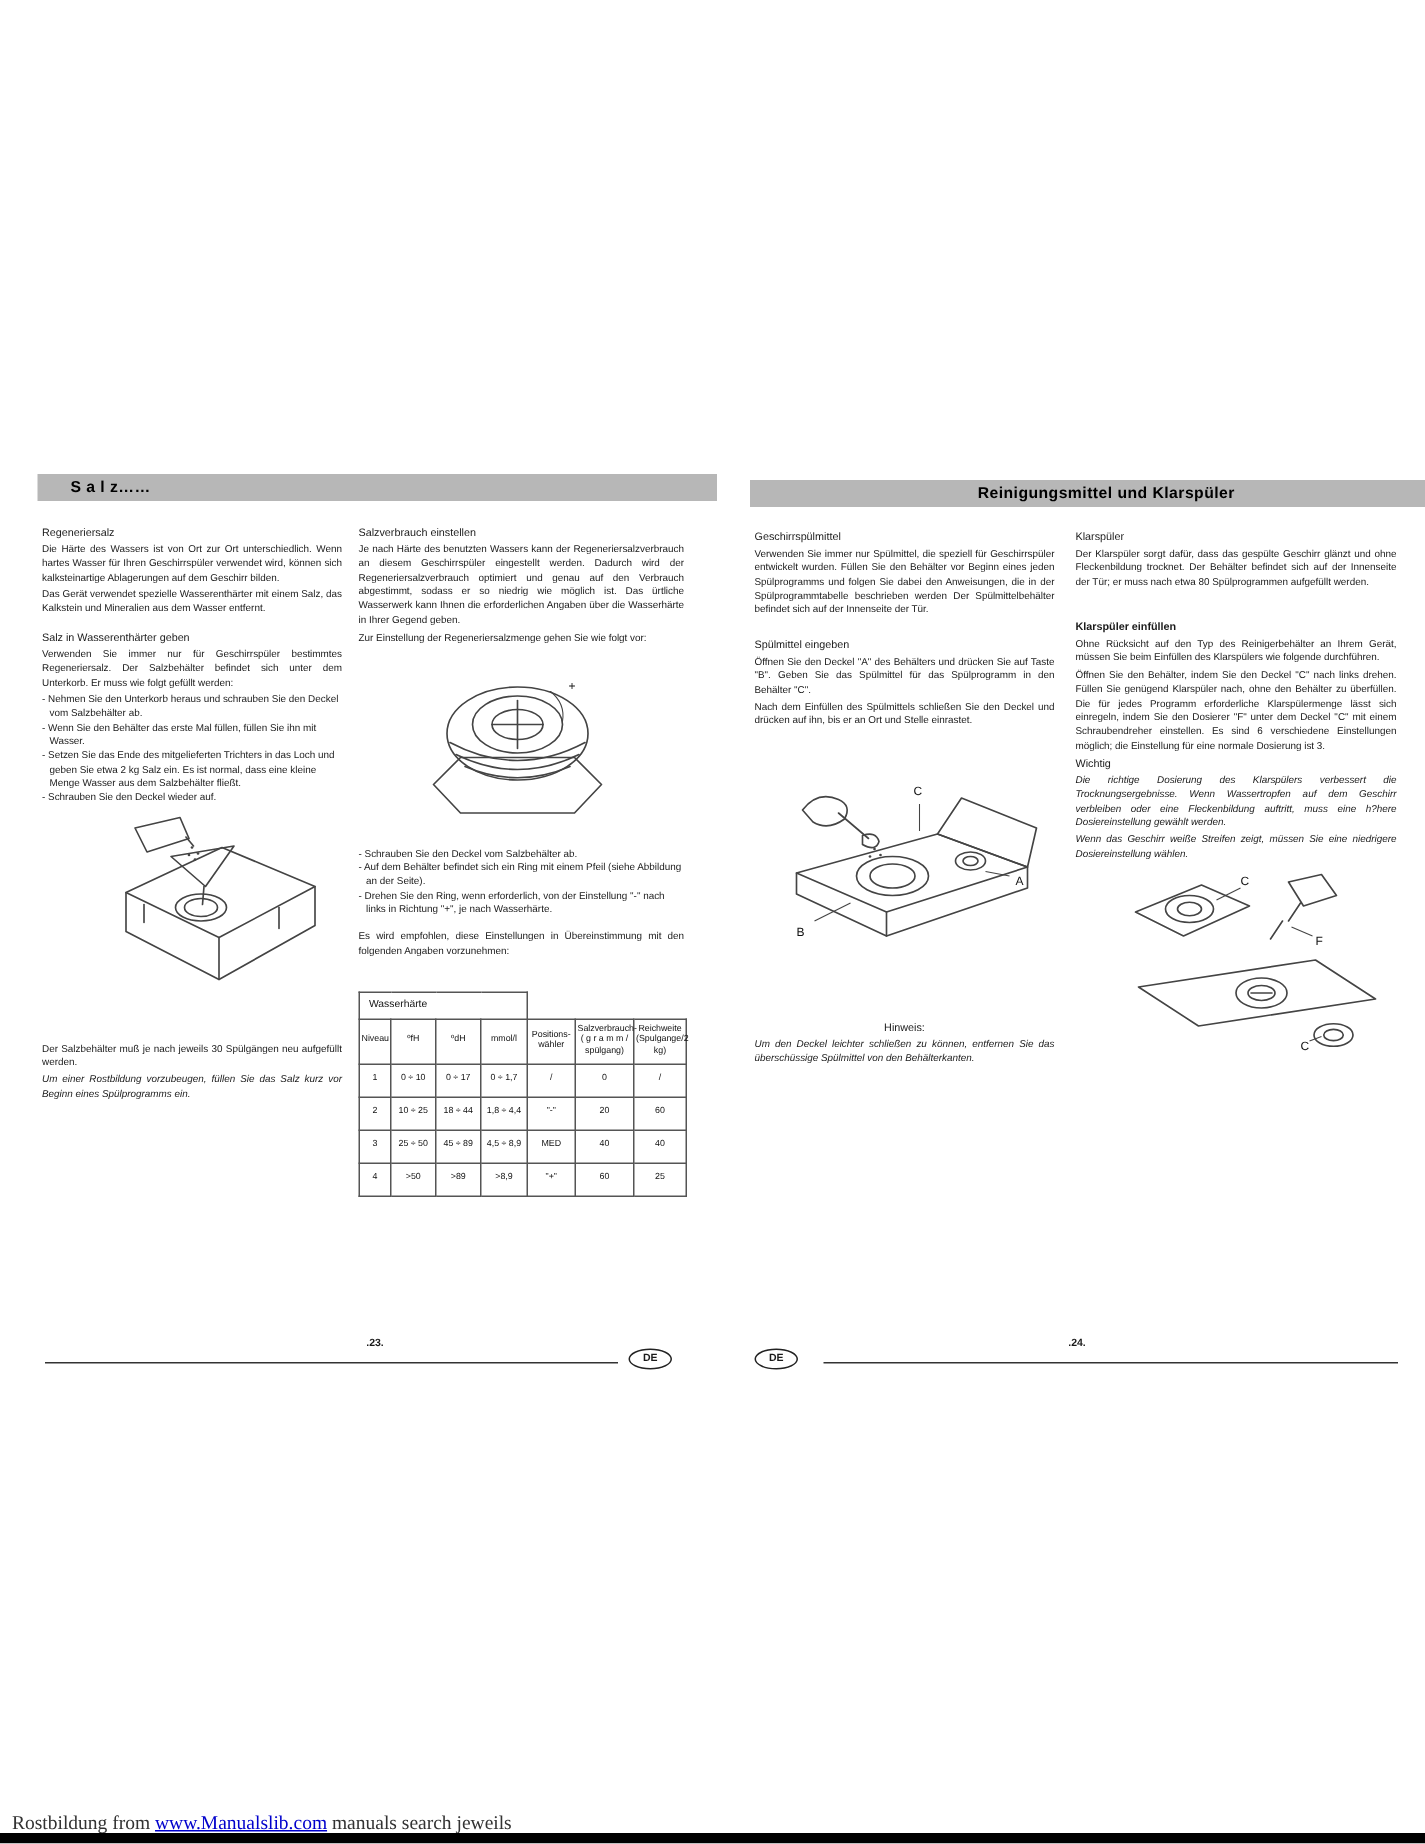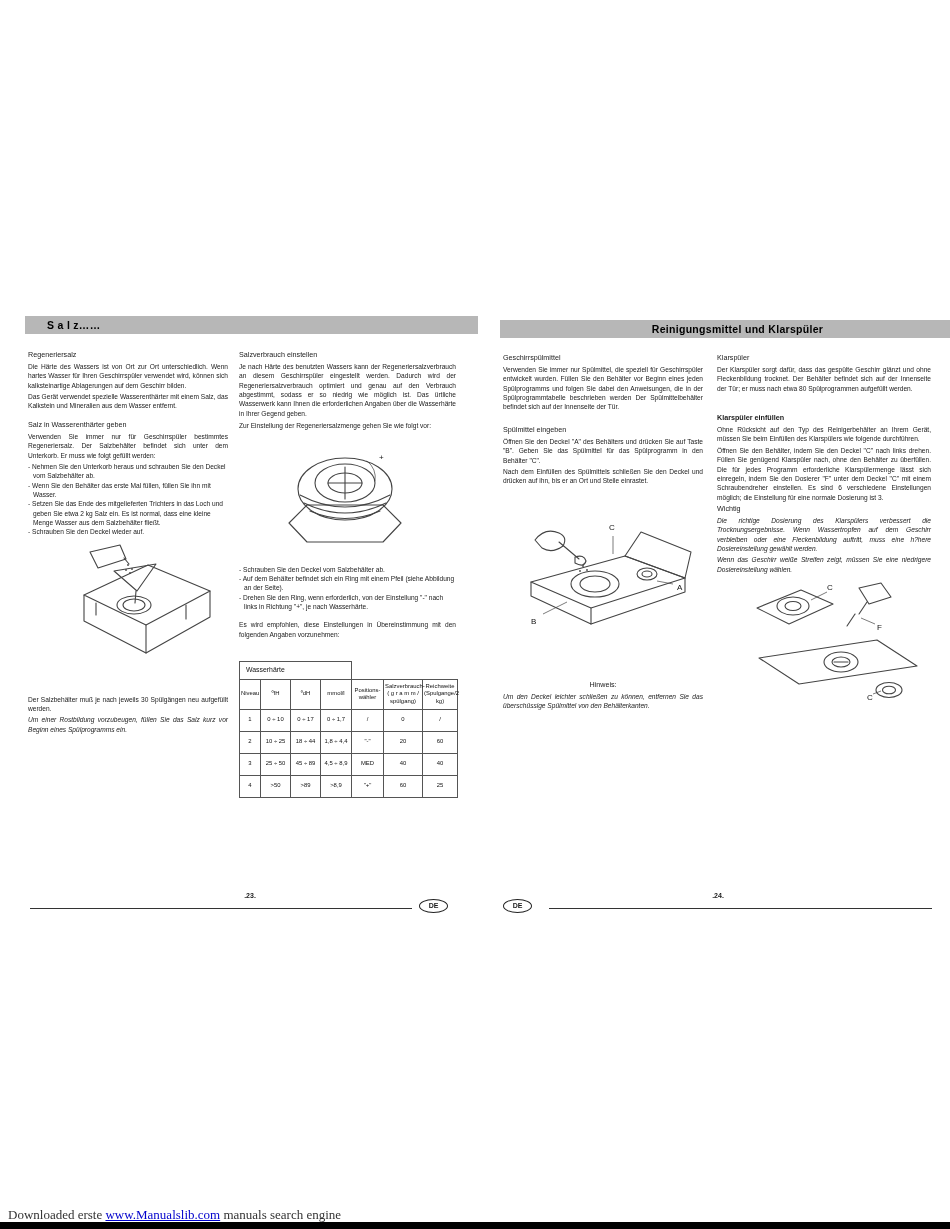--- a/index.html
+++ b/index.html
@@ -272,17 +272,17 @@
 
   <div class="pageno" style="left:230px;top:892px;">.23.</div>
   <div class="rule" style="left:30px;top:908px;width:382px;"></div>
   <div class="de-badge" style="left:419px;top:899px;">DE</div>
 
   <div class="de-badge" style="left:503px;top:899px;">DE</div>
   <div class="rule" style="left:549px;top:908px;width:383px;"></div>
   <div class="pageno" style="left:698px;top:892px;">.24.</div>
 
   <div class="site-footer">
-    <span>Downloaded erste </span><a>www.Manualslib.com</a><span> manuals search engine</span>
+    <span>Rostbildung from </span><a>www.Manualslib.com</a><span> manuals search jeweils</span>
   </div>
   <div class="bottom-bar"></div>
 
 </div>
 
 </body></html>

